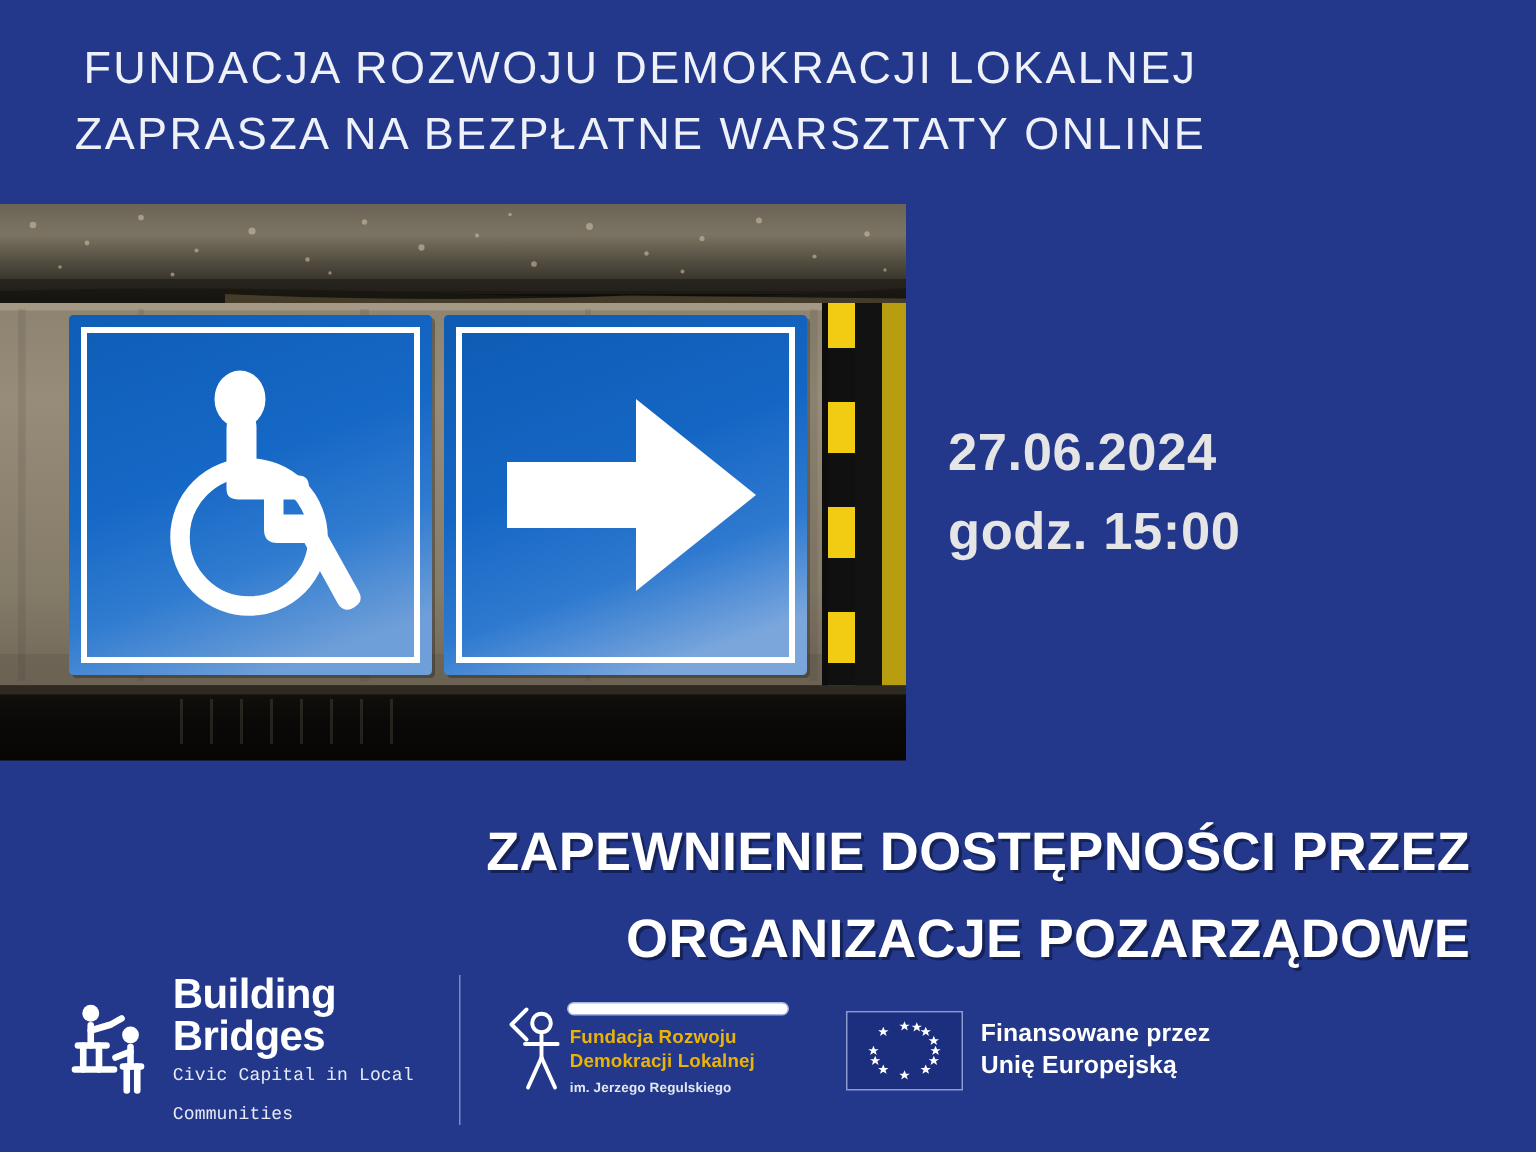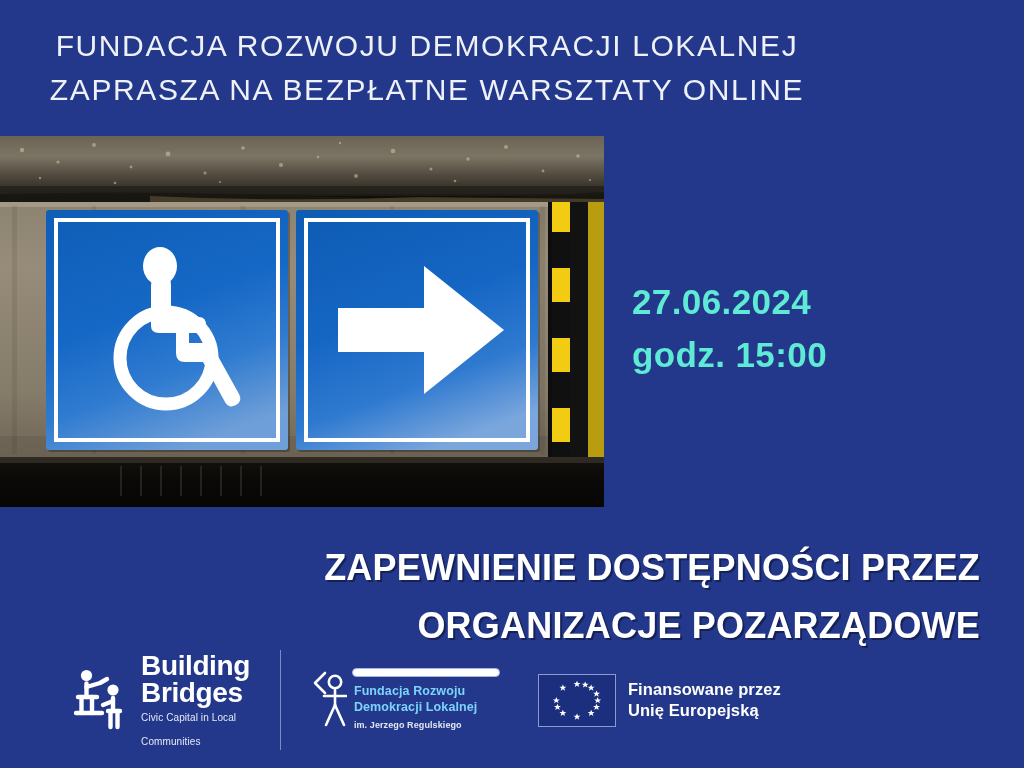--- a/index.html
+++ b/index.html
@@ -54,21 +54,21 @@
 
   
   .date-block {
     position: absolute;
     left: 632px;
     top: 275px;
     width: 300px;
   }
   .date-line {
     display: block;
-    color: #5eead4;
+    color: #e5e5e5;
     font-size: 35px;
     font-weight: 700;
     letter-spacing: 0.4px;
     line-height: 1.52;
     white-space: nowrap;
   }
 
   
   .title-block {
     position: absolute;
@@ -113,25 +113,26 @@
   .bb-text { display: flex; flex-direction: column; }
   .bb-word {
     color: #ffffff;
     font-size: 28px;
     font-weight: 700;
     line-height: 0.99;
     letter-spacing: -0.4px;
   }
   .bb-tag {
     color: #e6eaf5;
-    font-size: 10px;
+    font-size: 12px;
     font-weight: 400;
     line-height: 1.22;
     margin-top: 5px;
     letter-spacing: 0.1px;
+    font-family: Liberation Mono, monospace;
   }
 
   .divider {
     width: 1px;
     height: 100px;
     background: #7d8cc4;
     margin-right: 30px;
     flex: 0 0 1px;
   }
 
@@ -146,21 +147,21 @@
   .frdl-text { display: flex; flex-direction: column; }
   .frdl-bar {
     width: 148px; height: 9px;
     background: #ffffff;
     border: 1px solid #a8b6e0;
     border-radius: 5px;
     margin-bottom: 6px;
     margin-left: -2px;
   }
   .frdl-line {
-    color: #7dd3fc;
+    color: #eab308;
     font-size: 12.5px;
     font-weight: 700;
     line-height: 1.28;
     letter-spacing: 0.1px;
   }
   .frdl-sub {
     color: #e2e7f4;
     font-size: 9px;
     font-weight: 700;
     line-height: 1.3;

